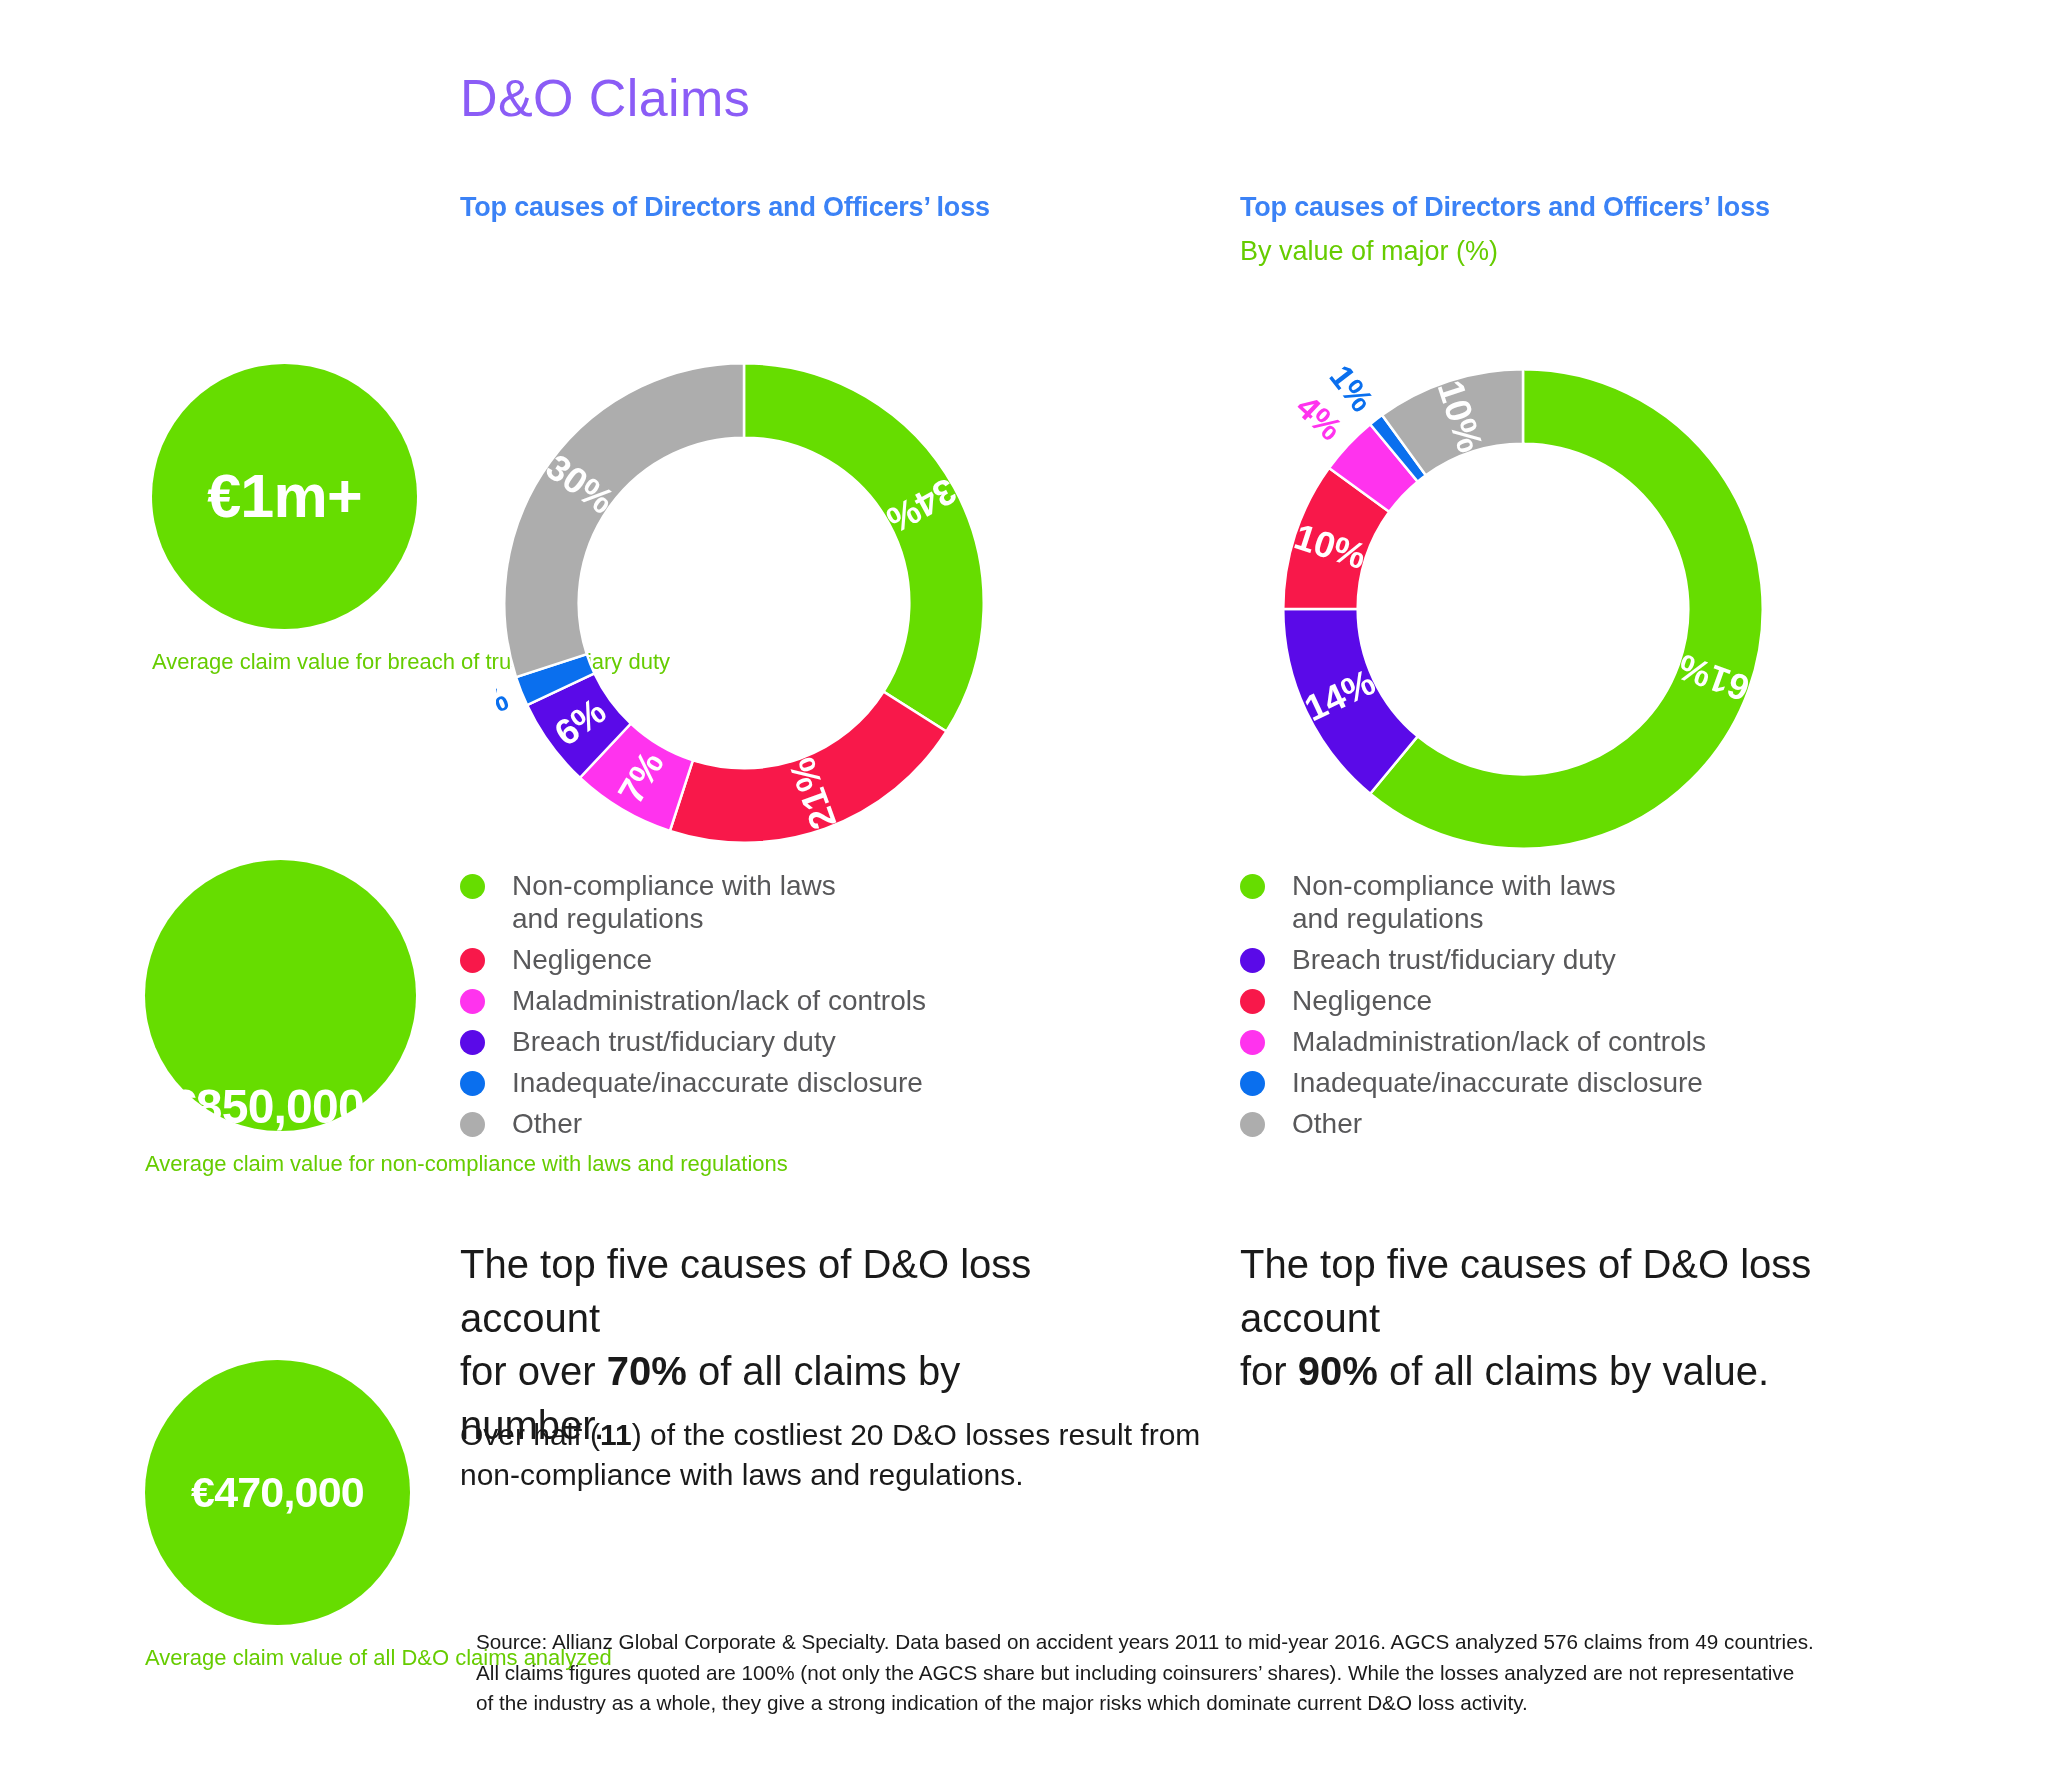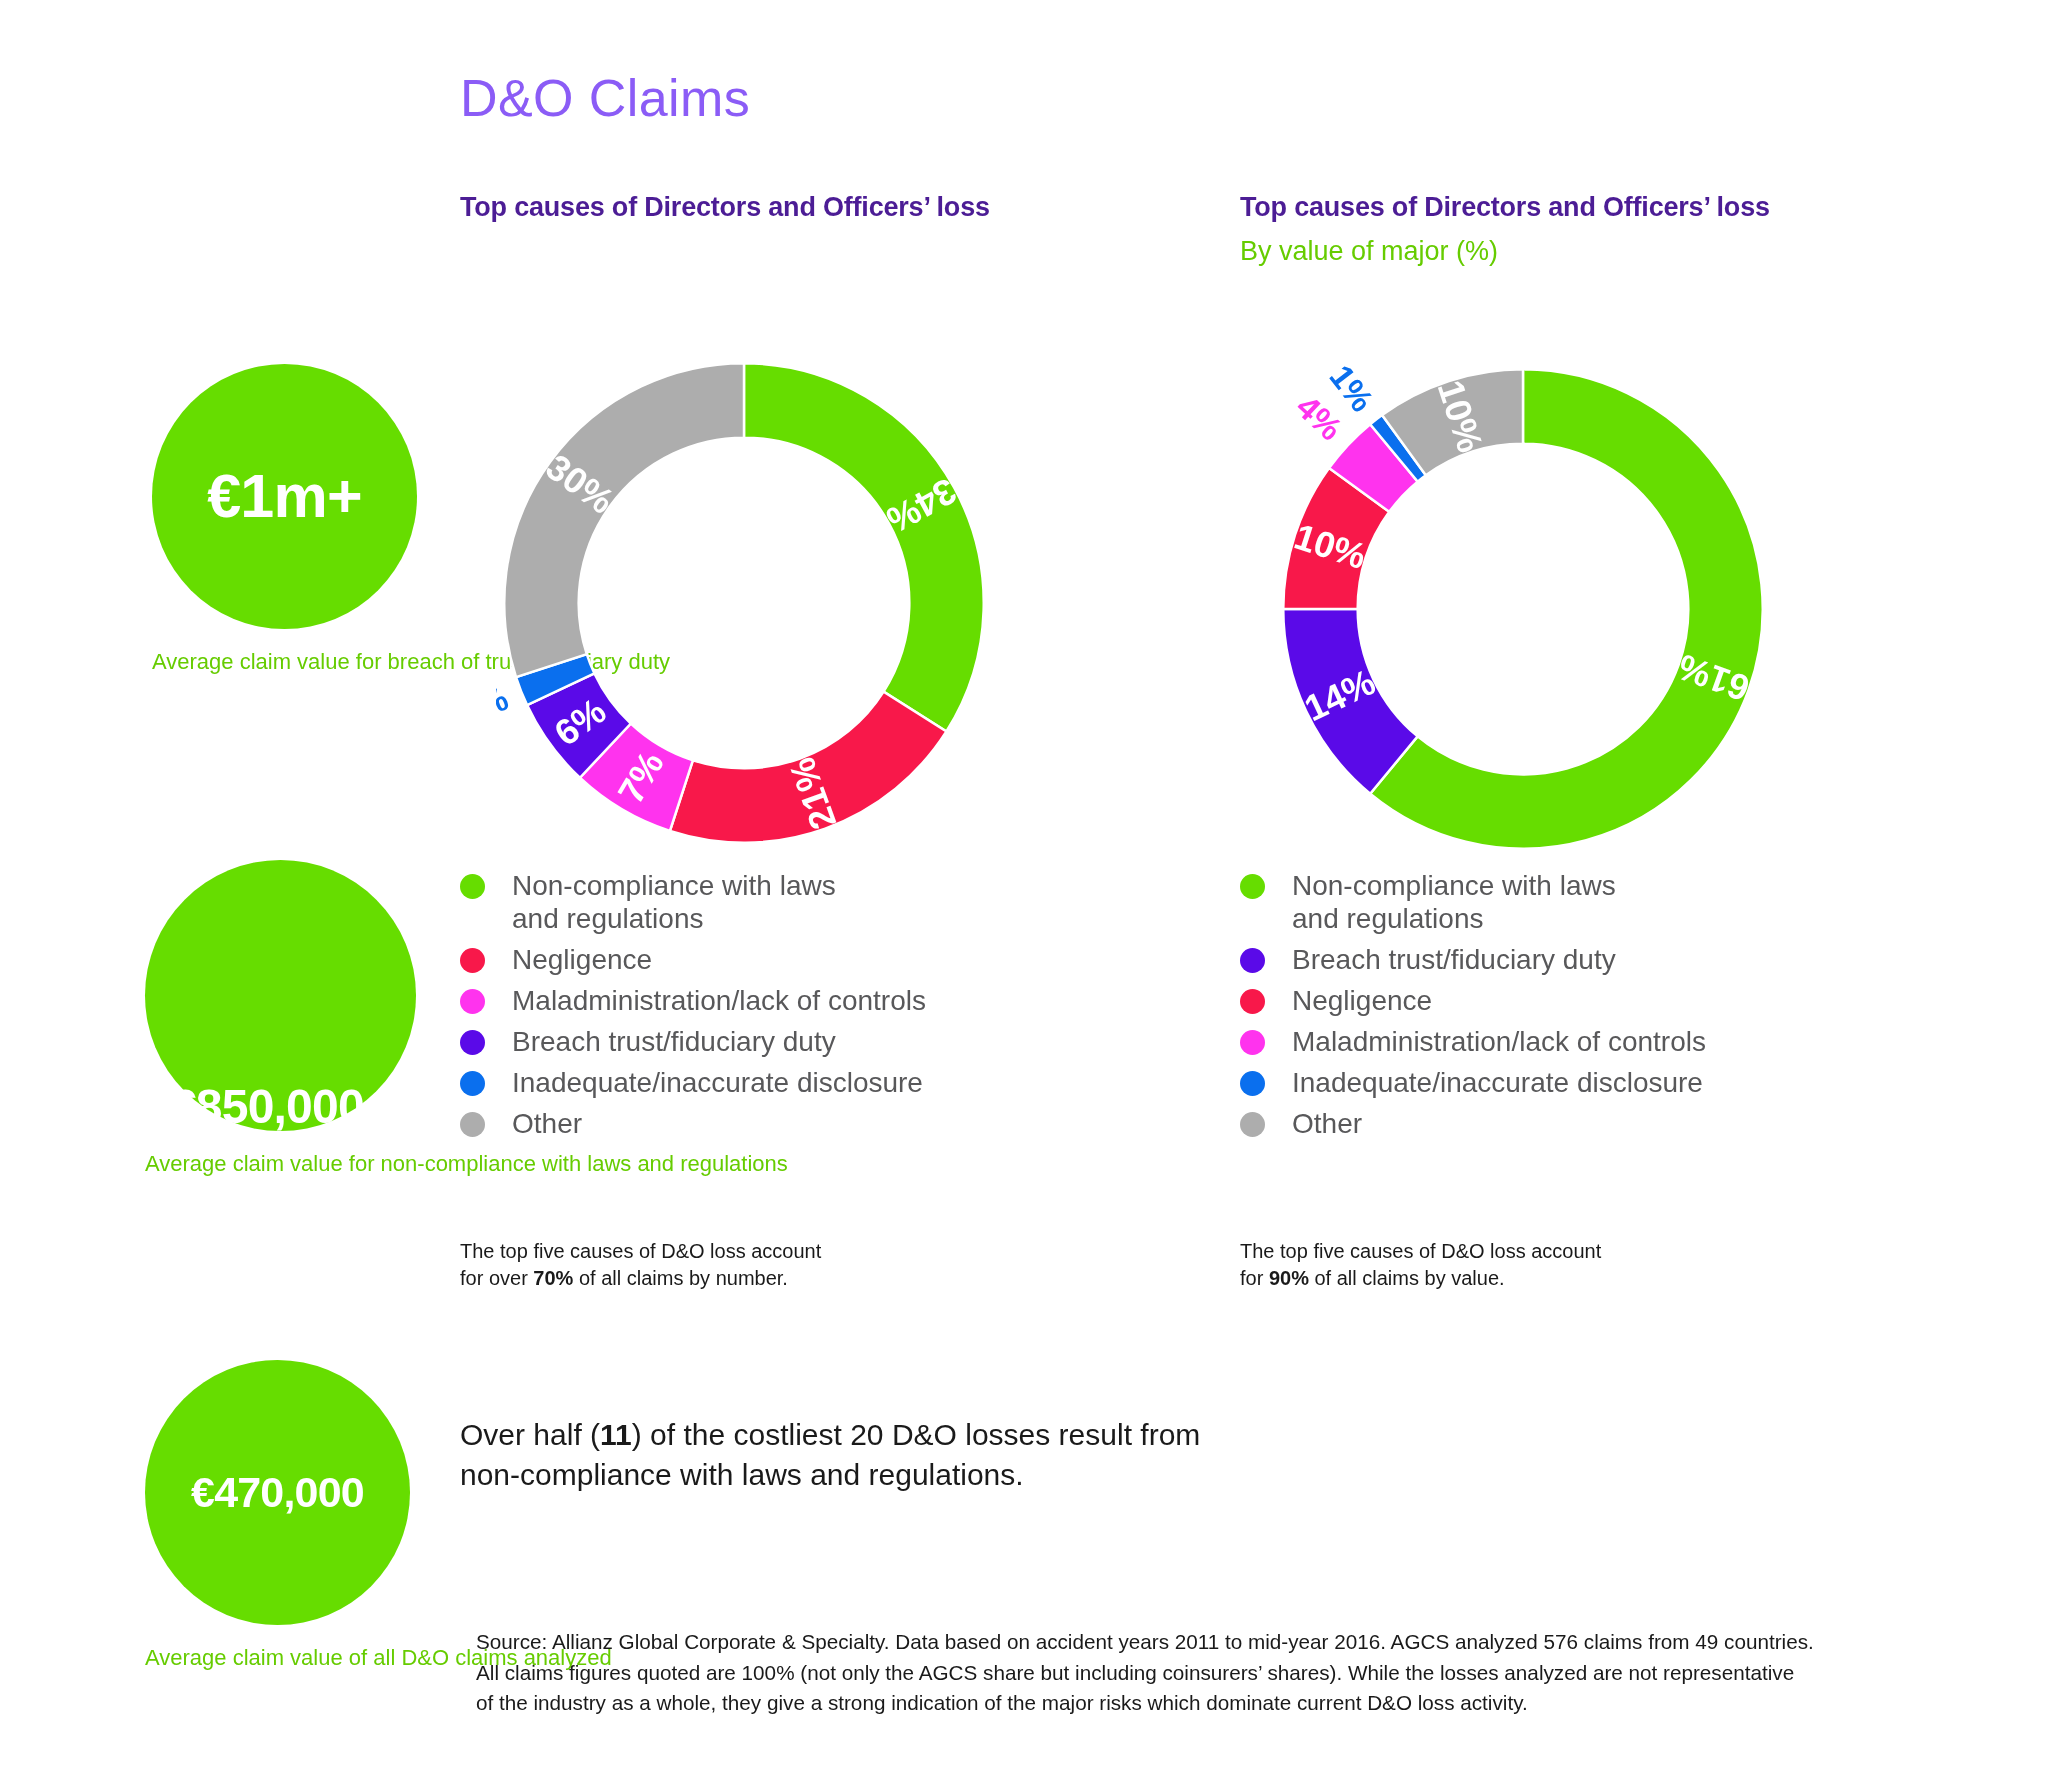--- a/index.html
+++ b/index.html
@@ -16,21 +16,21 @@
     position: absolute; left: 460px; top: 68px;
     font-size: 52px; font-weight: 400; color: #8b5cf6;
     letter-spacing: 0.4px;
   }
 
   
   .col-head { position: absolute; }
   .col-head.left  { left: 460px;  top: 192px; }
   .col-head.right { left: 1240px; top: 192px; }
   .col-head .h1 {
-    font-size: 27px; font-weight: bold; color: #4c1d95;
+    font-size: 27px; font-weight: bold; color: #3b82f6;
     letter-spacing: -0.2px; white-space: nowrap;
   }
   .col-head .h2 {
     font-size: 27px; font-weight: 400; color: #66CC00;
     margin-top: 13.2px; white-space: nowrap;
   }
 
   
   .stat { position: absolute; }
   .stat .bubble {
@@ -80,21 +80,21 @@
     width: 25px; height: 25px; border-radius: 50%;
     flex: 0 0 25px; margin-top: 5px;
   }
   .legend-text {
     margin-left: 27px; font-size: 28px; color: #58585A;
     line-height: 1.18; white-space: pre-line;
   }
 
   
   .summary {
-    position: absolute; font-size: 20px; color: #1A1A1A;
+    position: absolute; font-size: 40px; color: #1A1A1A;
     line-height: 1.34; white-space: pre-line;
   }
   .summary b { font-weight: bold; }
   #summary-left  { left: 460px;  top: 1238px; width: 595px; }
   #summary-right { left: 1240px; top: 1238px; width: 595px; }
 
   
   #callout {
     position: absolute; left: 460px; top: 1415px; width: 794px;
     font-size: 30px; color: #1A1A1A; line-height: 1.34; white-space: pre-line;

